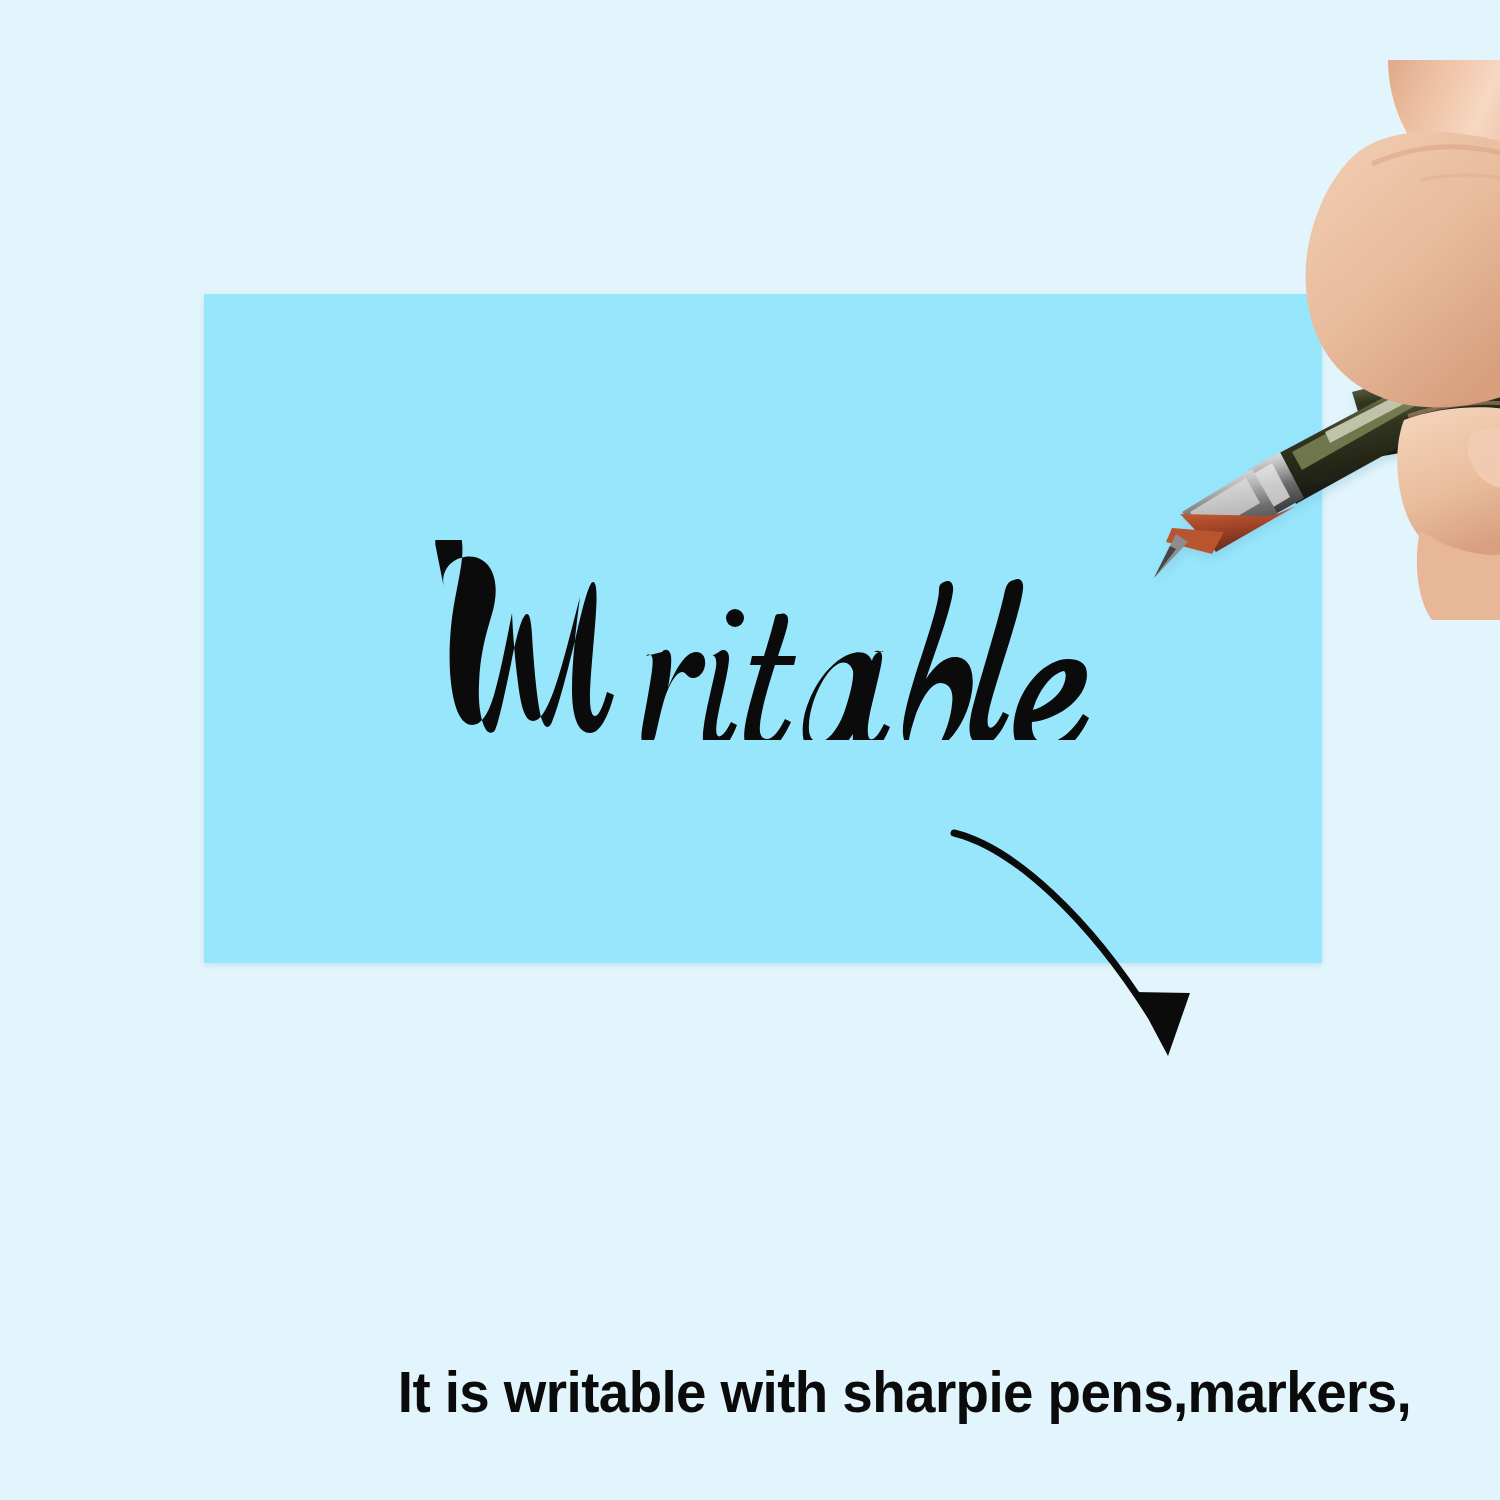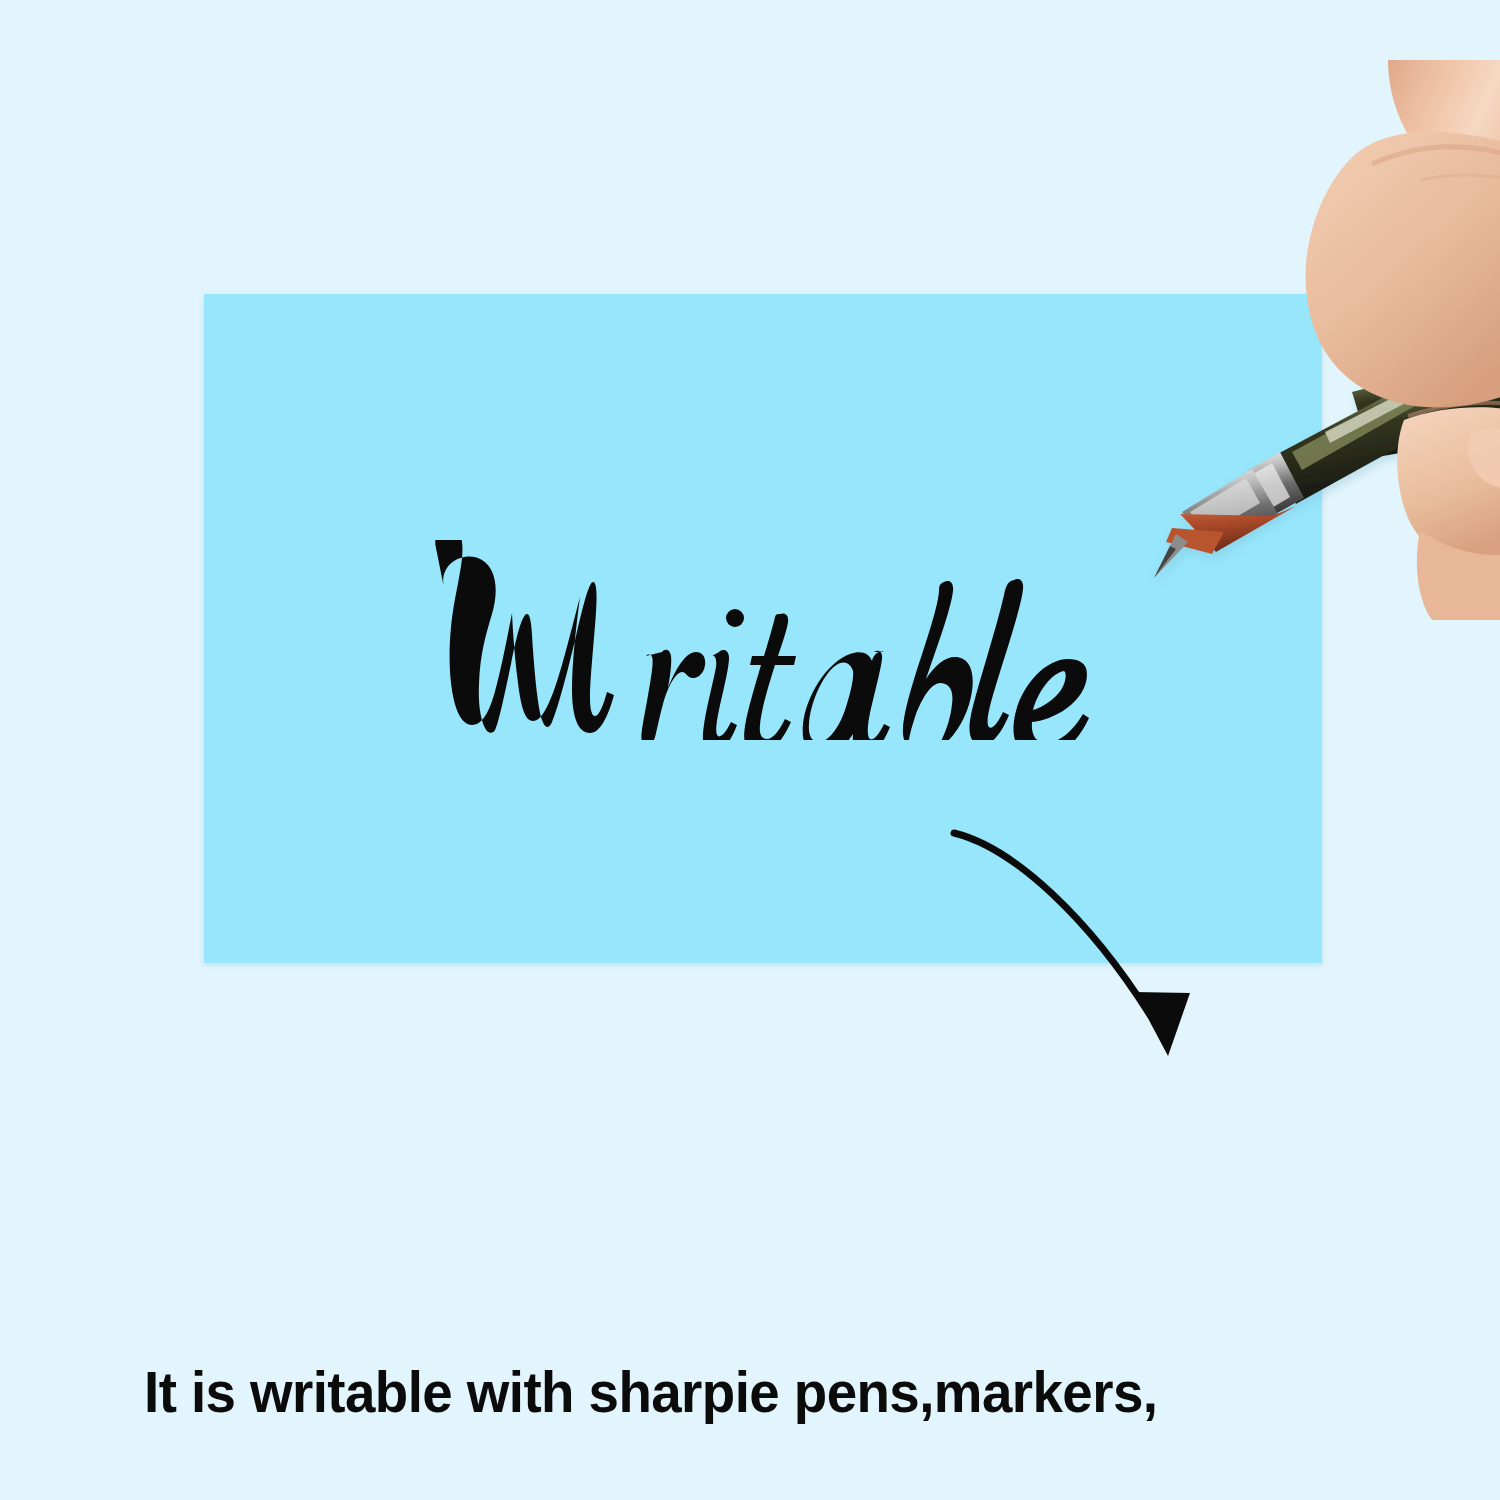--- a/index.html
+++ b/index.html
@@ -12,20 +12,21 @@
     overflow: hidden;
     font-family: "Liberation Sans", sans-serif;
   }
 
   #stage {
     position: relative;
     width: 1500px;
     height: 1500px;
     background: #e3f5fc;
     overflow: hidden;
+    text-align: right;
   }
 
   
   #note-card {
     position: absolute;
     left: 204px;
     top: 294px;
     width: 1118px;
     height: 669px;
     background: #97e6fc;

